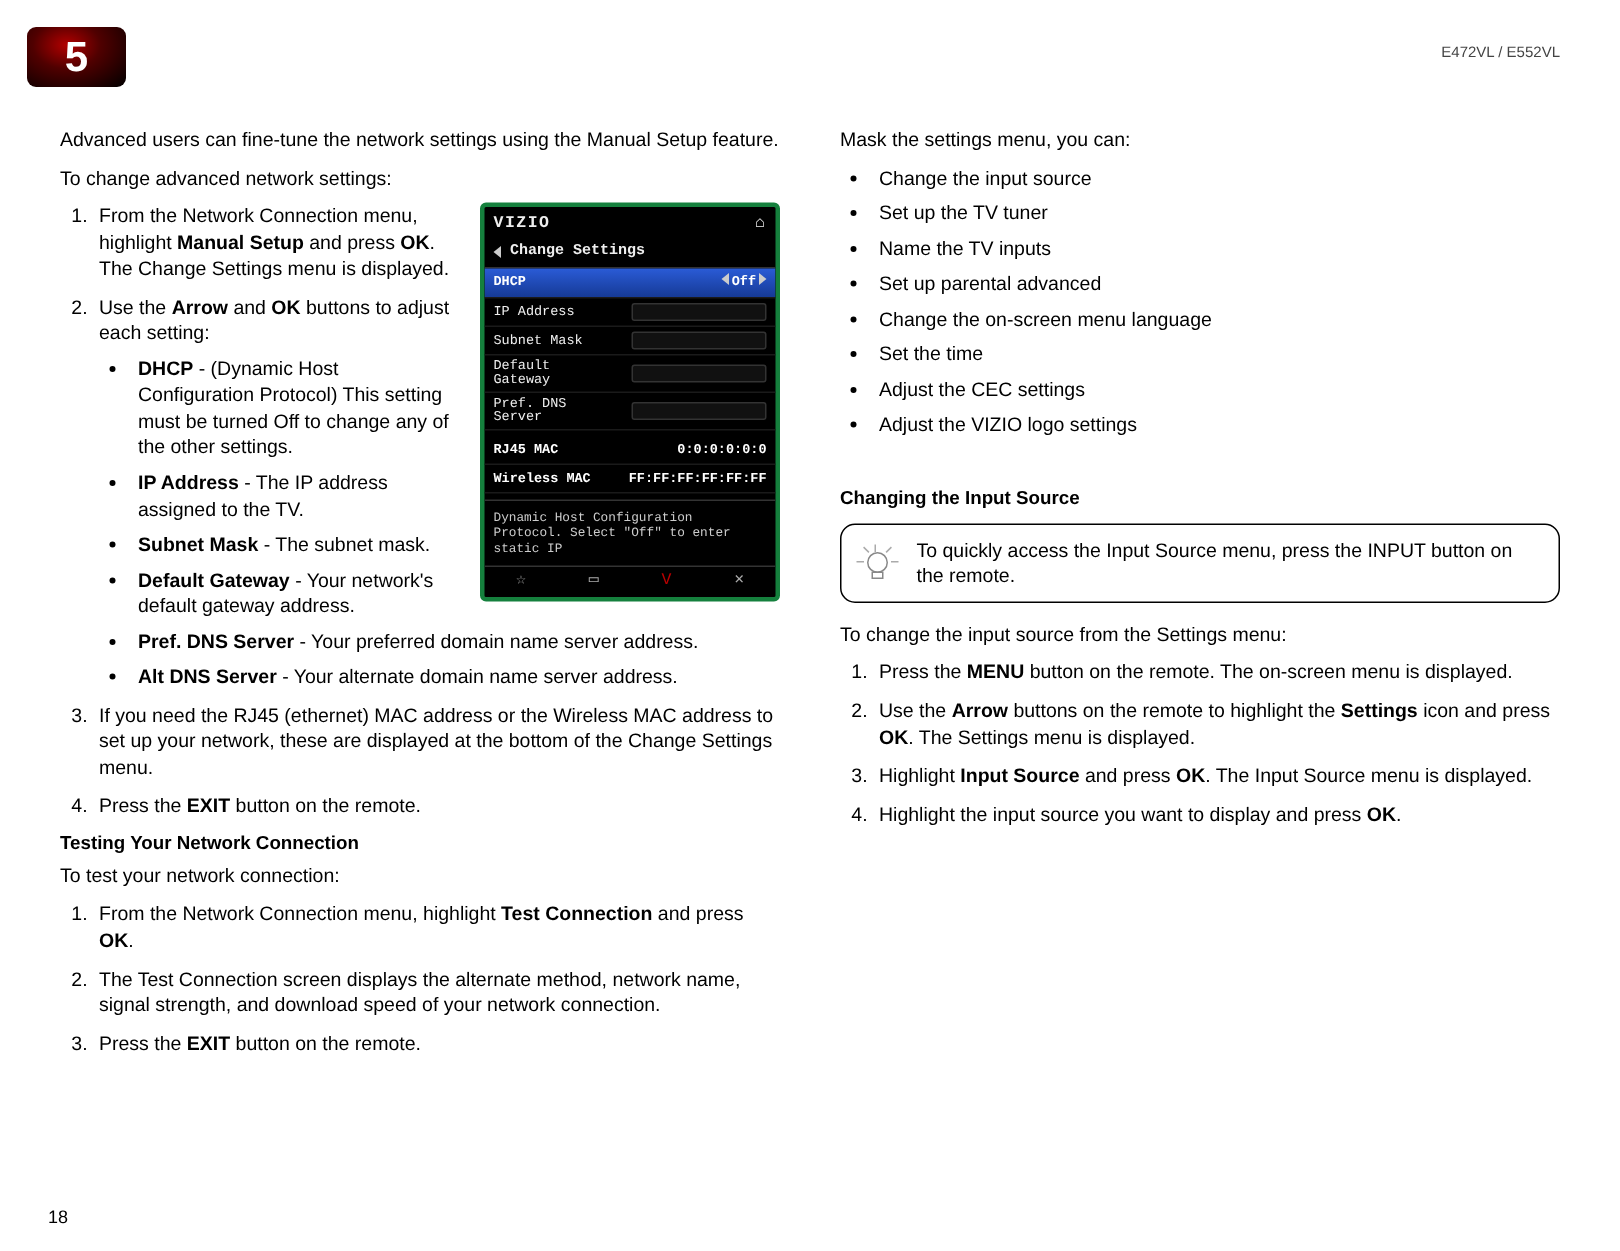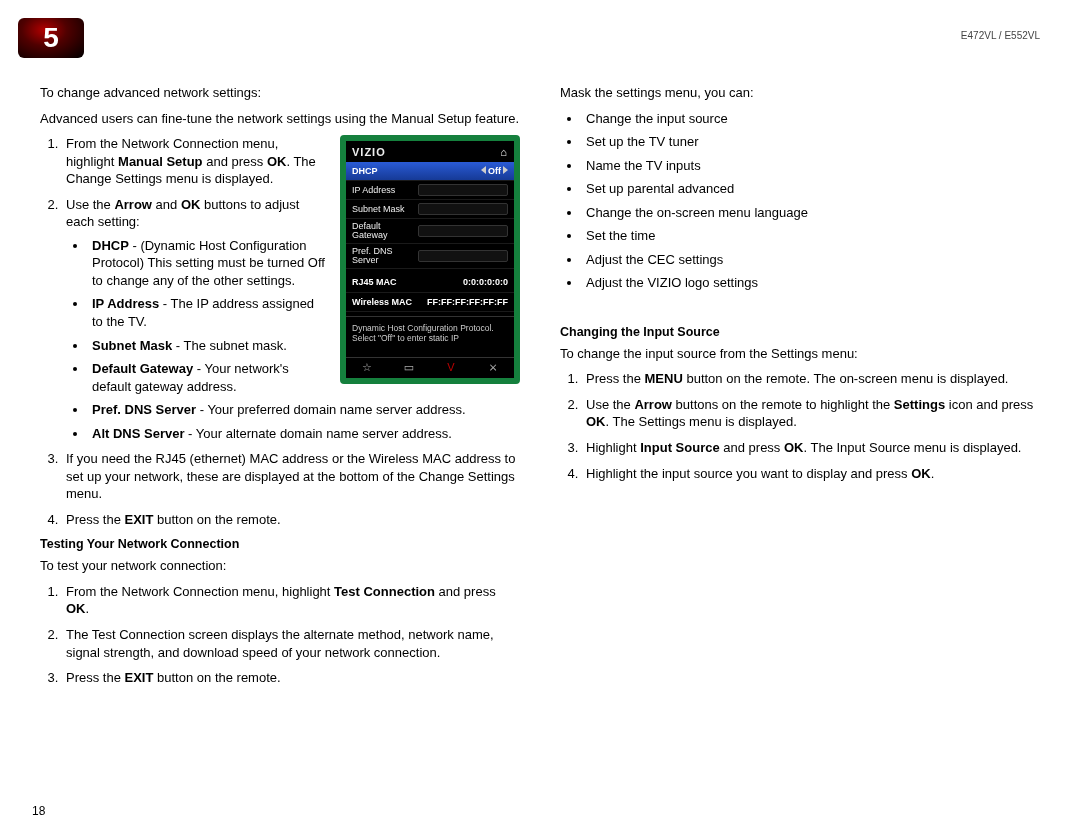--- a/index.html
+++ b/index.html
@@ -55,26 +55,26 @@
   p { margin: 4px 0 8px; }
   ol { margin: 4px 0 8px 0; padding-left: 22px; }
   ol li { margin-bottom: 8px; padding-left: 4px; }
   ul { margin: 4px 0 8px 0; padding-left: 22px; list-style: disc; }
   ul li { margin-bottom: 6px; padding-left: 4px; }
   ul.nested { margin-top: 6px; }
   .float-right { float: right; margin-left: 14px; margin-bottom: 8px; }
 
   
   .tv-shot {
-    width: 180px;
+    width: 200px;
     background: #000;
-    border: 6px solid #15803d;
+    border: 3px solid #15803d;
     border-radius: 4px;
     color: #eee;
-    font-family: Liberation Sans, sans-serif;
+    font-family: Liberation Mono, monospace;
     font-size: 9px;
     overflow: hidden;
   }
   .tv-header {
     display: flex;
     justify-content: space-between;
     align-items: center;
     padding: 4px 6px 2px;
     font-size: 11px;
     letter-spacing: 1px;
@@ -145,27 +145,31 @@
 
 <div class="chapter-badge">
   <span>5</span>
 </div>
 <div class="model-label">E472VL / E552VL</div>
 
 <div class="page">
 
   <div class="col">
 
+    <p style="text-align:justify;">Advanced users can fine-tune the network settings using the Manual Setup feature.</p>
     <p>To change advanced network settings:</p>
-    <p style="text-align:justify;">Advanced users can fine-tune the network settings using the Manual Setup feature.</p>
 
     <div class="tv-shot float-right">
       <div class="tv-header">
         <span>VIZIO</span>
         <span>⌂</span>
+      </div>
+      <div class="tv-sub">
+        <span class="tri-l"></span>
+        <span>Change Settings</span>
       </div>
       <div class="tv-row hl">
         <span>DHCP</span>
         <span><span class="tri-l"></span><span>Off</span><span class="tri-r"></span></span>
       </div>
       <div class="tv-row">
           <span>IP Address</span>
           <span class="inp"></span>
         </div>
       <div class="tv-row">
@@ -239,20 +243,32 @@
       <li>Name the TV inputs</li>
       <li>Set up parental advanced</li>
       <li>Change the on-screen menu language</li>
       <li>Set the time</li>
       <li>Adjust the CEC settings</li>
       <li>Adjust the VIZIO logo settings</li>
     </ul>
 
     <div class="sub-h" style="margin-top:32px;">Changing the Input Source</div>
 
+    <div class="tip-box">
+      <div class="bulb-icon">
+        <div class="ray" style="top:2px;left:12px;width:1px;height:5px;"></div>
+        <div class="ray" style="top:5px;left:4px;transform:rotate(45deg);"></div>
+        <div class="ray" style="top:5px;left:19px;transform:rotate(-45deg);"></div>
+        <div class="ray" style="top:13px;left:0;"></div>
+        <div class="ray" style="top:13px;left:23px;"></div>
+        <div class="bulb"></div>
+        <div class="base"></div>
+      </div>
+      <div>To quickly access the Input Source menu, press the INPUT button on the remote.</div>
+    </div>
 
     <p>To change the input source from the Settings menu:</p>
     <ol>
       <li>
         <span>Press the </span><b>MENU</b><span> button on the remote. The on-screen menu is displayed.</span>
       </li>
       <li>
         <span>Use the </span><b>Arrow</b><span> buttons on the remote to highlight the </span><b>Settings</b><span> icon and press </span><b>OK</b><span>. The Settings menu is displayed.</span>
       </li>
       <li>

